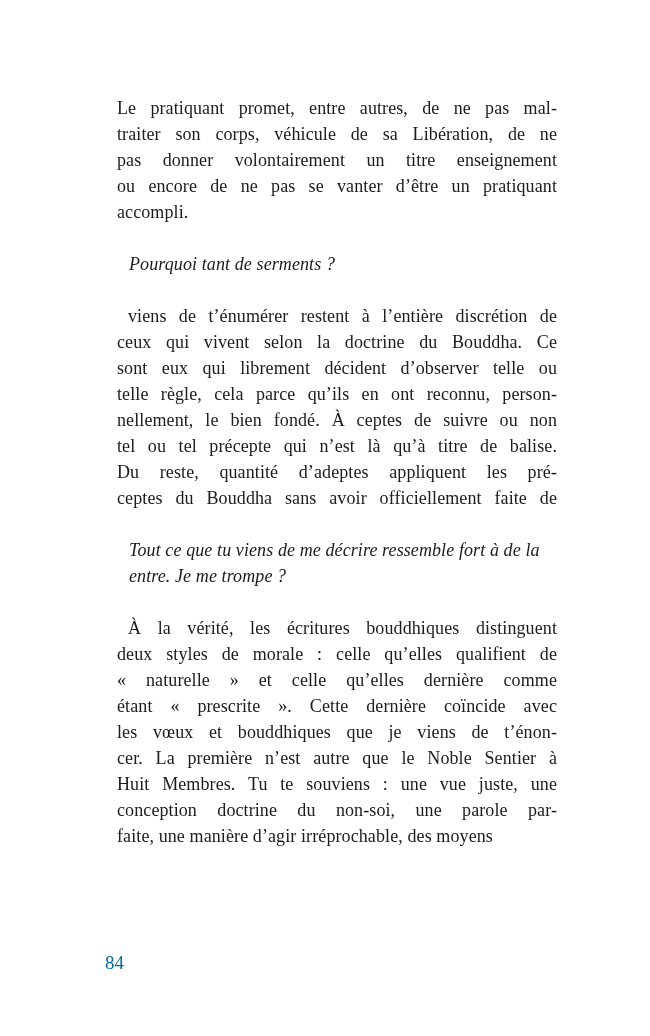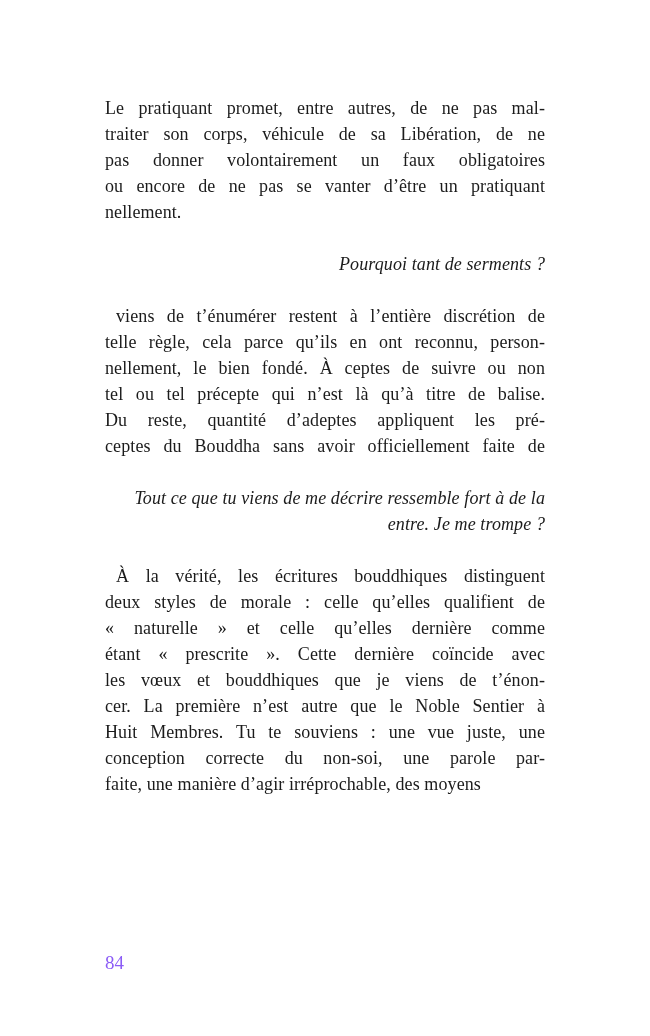--- a/index.html
+++ b/index.html
@@ -15,21 +15,21 @@
     color: #1b1b1b;
     overflow: hidden;
   }
   .page {
     position: absolute;
     inset: 0;
     background: #ffffff;
   }
   .text-block {
     position: absolute;
-    left: 105px;
+    left: 117px;
     top: 95px;
     width: 440px;
     font-size: 18px;
     line-height: 26px;
     letter-spacing: 0.1px;
   }
   .block {
     margin: 0 0 26px 0;
   }
   .block:last-child { margin-bottom: 15px; }
@@ -38,69 +38,71 @@
     text-align-last: justify;
   }
   .block.normal .line.last {
     text-align-last: left;
   }
   .block.italic {
     font-style: italic;
     padding-left: 12px;
   }
   .block.italic .line {
-    text-align: right;
+    text-align: left;
     white-space: nowrap;
   }
   .indent .line:first-child {
     text-indent: 11px;
   }
   .page-number {
     position: absolute;
     left: 105px;
     top: 950px;
     font-size: 19px;
     line-height: 26px;
-    color: #8b5cf6;
+    color: #0369a1;
     font-family: Liberation Serif, serif;
   }
 </style>
 </head>
 <body>
 
 <div class="page">
   <div class="text-block" id="text-block">
       <div class="block normal">
         <div class="line">Le pratiquant promet, entre autres, de ne pas mal-</div>
         <div class="line">traiter son corps, véhicule de sa Libération, de ne</div>
-        <div class="line">pas donner volontairement un faux obligatoires</div>
+        <div class="line">pas donner volontairement un titre enseignement</div>
         <div class="line">ou encore de ne pas se vanter d’être un pratiquant</div>
-        <div class="line last">nellement.</div>
+        <div class="line last">accompli.</div>
       </div>
       <div class="block italic">
         <div class="line last">Pourquoi tant de serments ?</div>
       </div>
       <div class="block normal indent">
         <div class="line">viens de t’énumérer restent à l’entière discrétion de</div>
+        <div class="line">ceux qui vivent selon la doctrine du Bouddha. Ce</div>
+        <div class="line">sont eux qui librement décident d’observer telle ou</div>
         <div class="line">telle règle, cela parce qu’ils en ont reconnu, person-</div>
         <div class="line">nellement, le bien fondé. À ceptes de suivre ou non</div>
         <div class="line">tel ou tel précepte qui n’est là qu’à titre de balise.</div>
         <div class="line">Du reste, quantité d’adeptes appliquent les pré-</div>
         <div class="line">ceptes du Bouddha sans avoir officiellement faite de</div>
       </div>
       <div class="block italic">
         <div class="line">Tout ce que tu viens de me décrire ressemble fort à de la</div>
         <div class="line last">entre. Je me trompe ?</div>
       </div>
       <div class="block normal indent">
         <div class="line">À la vérité, les écritures bouddhiques distinguent</div>
         <div class="line">deux styles de morale : celle qu’elles qualifient de</div>
         <div class="line">« naturelle » et celle qu’elles dernière comme</div>
         <div class="line">étant « prescrite ». Cette dernière coïncide avec</div>
         <div class="line">les vœux et bouddhiques que je viens de t’énon-</div>
         <div class="line">cer. La première n’est autre que le Noble Sentier à</div>
         <div class="line">Huit Membres. Tu te souviens : une vue juste, une</div>
-        <div class="line">conception correcte du non-soi, une parole par-</div>
+        <div class="line">conception doctrine du non-soi, une parole par-</div>
         <div class="line last">faite, une manière d’agir irréprochable, des moyens</div>
       </div>
     </div>
   <div class="page-number">84</div>
 </div>
 
 </body></html>

